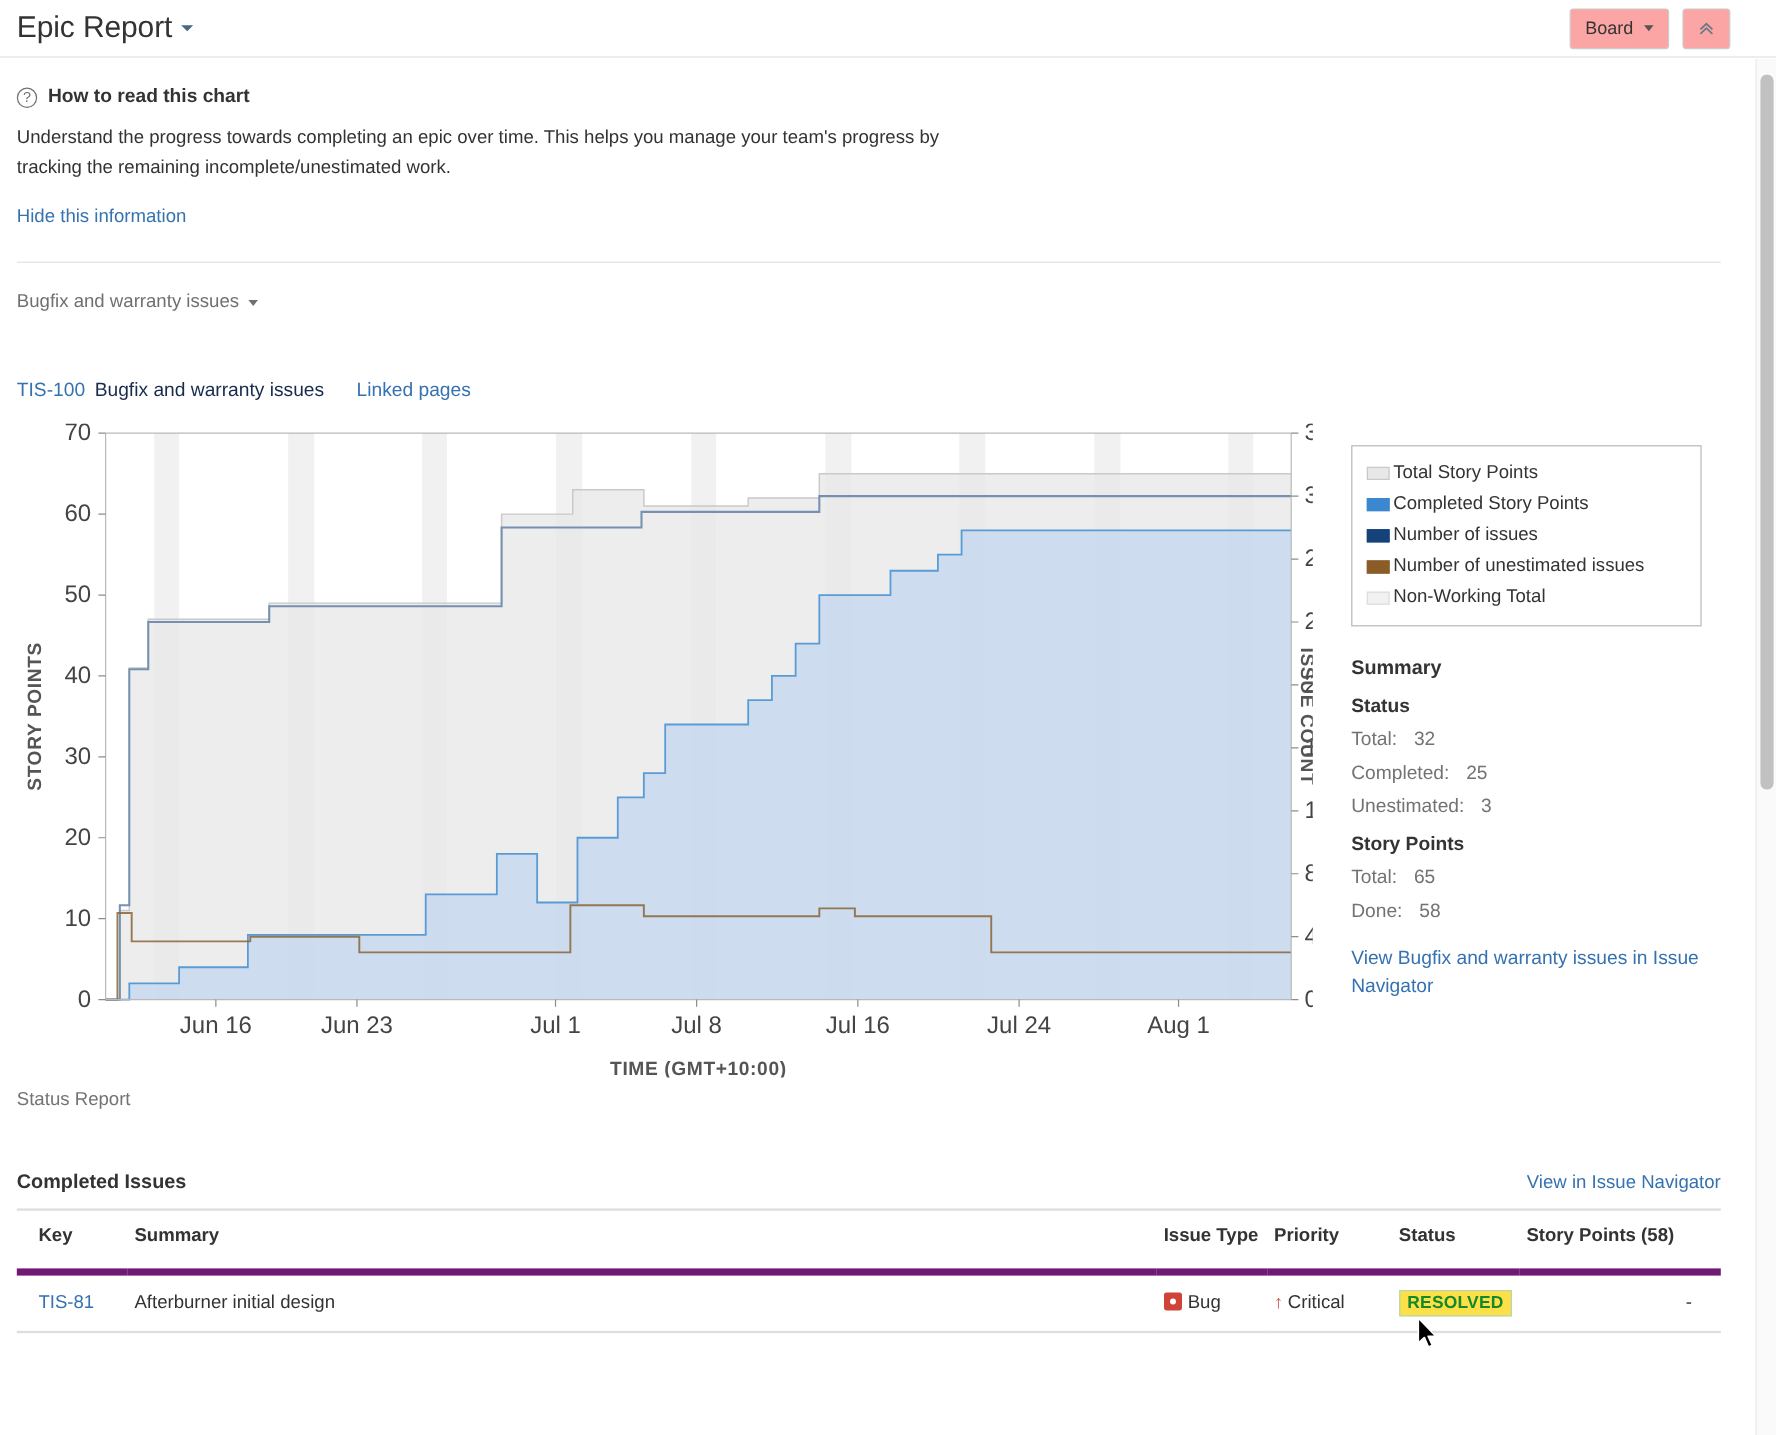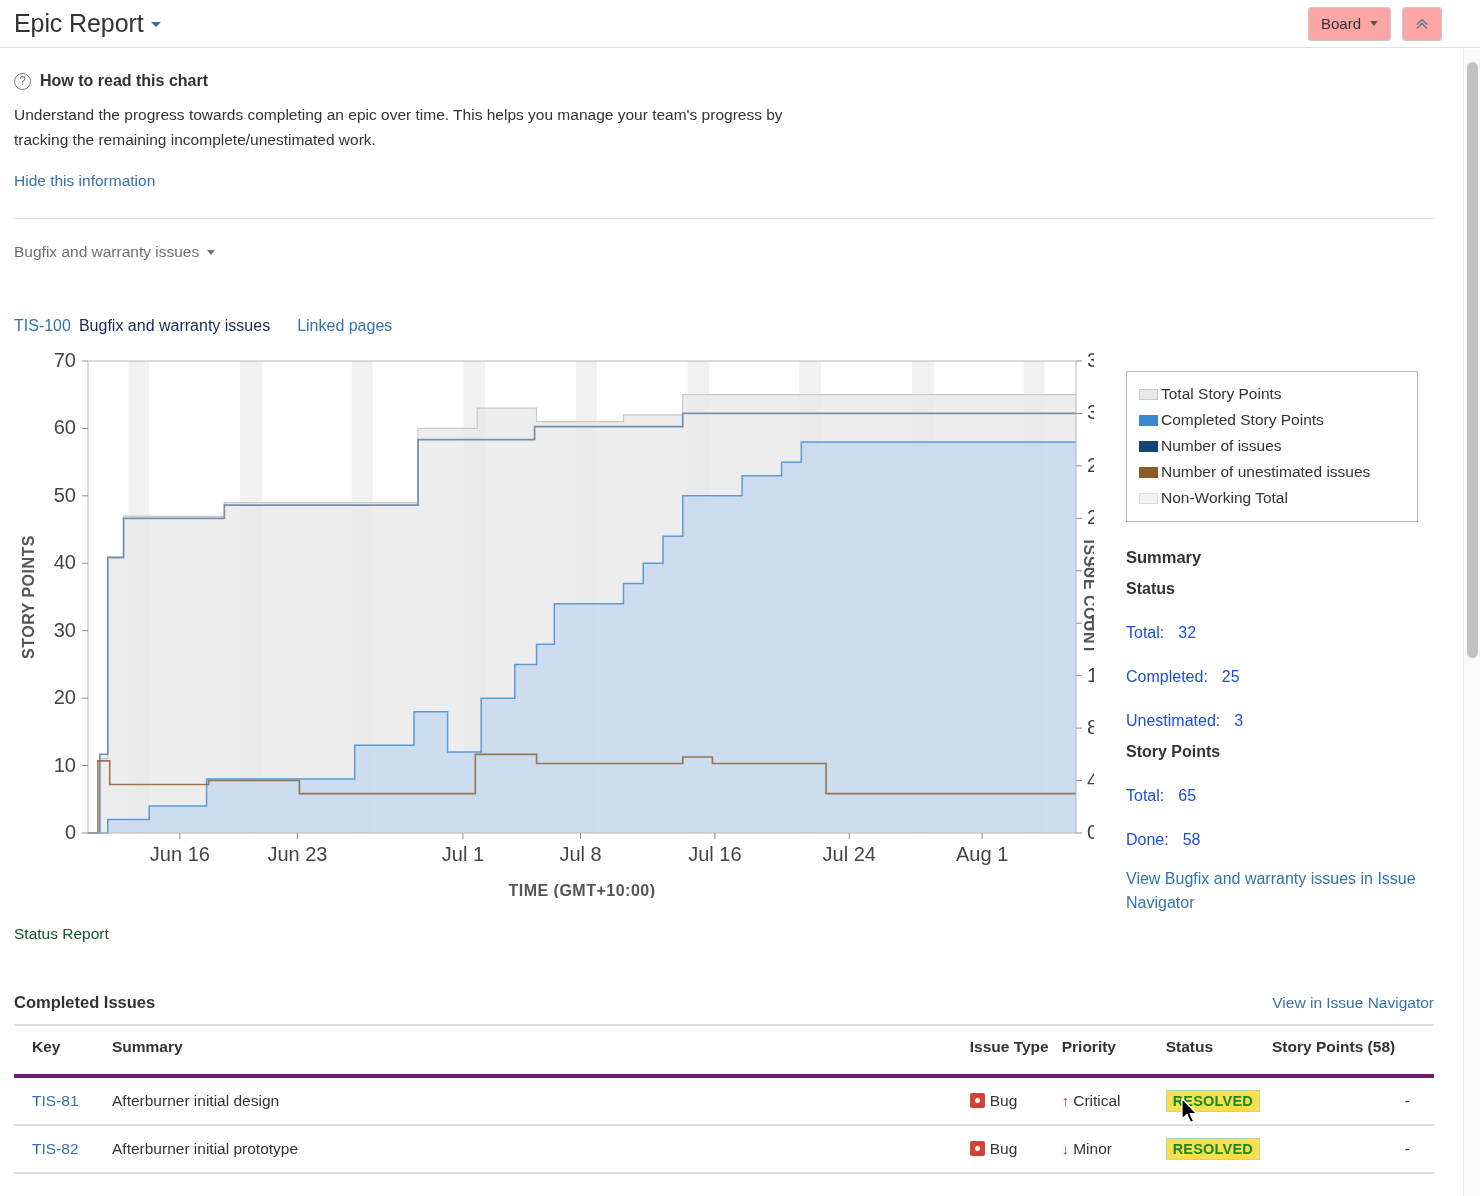--- a/index.html
+++ b/index.html
@@ -184,37 +184,37 @@
   }
   .summary-h {
     font-size: 16.5px; font-weight: bold; color: #333;
     margin-top: 26px;
   }
   .sub-h {
     font-size: 16px; font-weight: bold; color: #333;
     margin-top: 13px;
   }
   .stat-row {
-    font-size: 16px; color: #1d4ed8; margin-top: 26px;
+    font-size: 16px; color: #737373; margin-top: 10px;
     display: flex; gap: 10px;
   }
   .stat-row .lbl { }
   .stat-row .val { padding-left: 4px; }
   .nav-link {
     display: block;
     margin-top: 18px;
     font-size: 16px;
     line-height: 24px;
     width: 300px;
   }
 
   .status-report {
     margin-top: 10px;
     font-size: 15.5px;
-    color: #14532d;
+    color: #737373;
   }
 
   
   .table-head-row {
     margin-top: 50px;
     display: flex;
     align-items: baseline;
     justify-content: space-between;
     width: 1420px;
   }
@@ -225,21 +225,21 @@
     width: 1420px;
     border-collapse: collapse;
     font-size: 15.5px;
   }
   table.issues th {
     text-align: left;
     font-weight: bold;
     color: #333;
     padding: 12px 6px 18px 6px;
     border-top: 2px solid #dfdfdf;
-    border-bottom: 4px solid #701a75;
+    border-bottom: 6px solid #701a75;
     vertical-align: top;
   }
   table.issues td {
     padding: 12px 6px;
     border-bottom: 2px solid #dfdfdf;
     color: #333;
     vertical-align: middle;
   }
   .col-key { width: 92px; padding-left: 18px !important; }
   .col-sum { }
@@ -513,28 +513,20 @@
       </thead>
       <tbody id="issue-rows">
           <tr>
             <td class="col-key"><a class="link">TIS-81</a></td>
             <td class="col-sum">Afterburner initial design</td>
             <td class="col-type"><span class="bug-icon"></span><span>Bug</span></td>
             <td class="col-pri"><span class="pri-up">↑</span><span>Critical</span></td>
             <td class="col-status"><span class="lozenge">RESOLVED</span></td>
             <td class="col-sp">-</td>
           </tr>
-          <tr>
-            <td class="col-key"><a class="link">TIS-82</a></td>
-            <td class="col-sum">Afterburner initial prototype</td>
-            <td class="col-type"><span class="bug-icon"></span><span>Bug</span></td>
-            <td class="col-pri"><span class="pri-down">↓</span><span>Minor</span></td>
-            <td class="col-status"><span class="lozenge">RESOLVED</span></td>
-            <td class="col-sp">-</td>
-          </tr>
         </tbody>
     </table>
   </div>
 
   <div class="scrollbar">
     <div class="scroll-thumb"></div>
   </div>
 
   <svg class="cursor" width="22" height="30" viewBox="0 0 22 30">
     <path d="M2 1.5 L2 22 L7 17.5 L10.5 25.5 L13.5 24 L10 16.5 L16.5 16.5 Z" fill="#000000" stroke="#ffffff" stroke-width="1.2" stroke-linejoin="round"></path>

